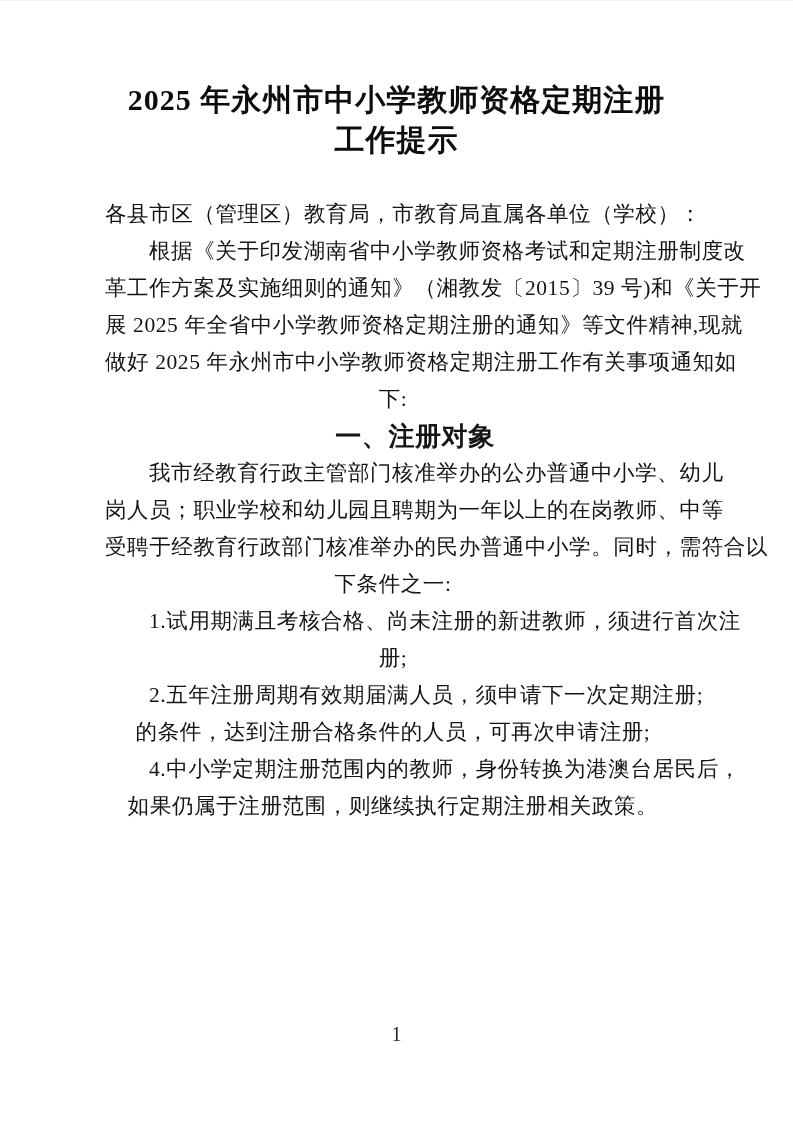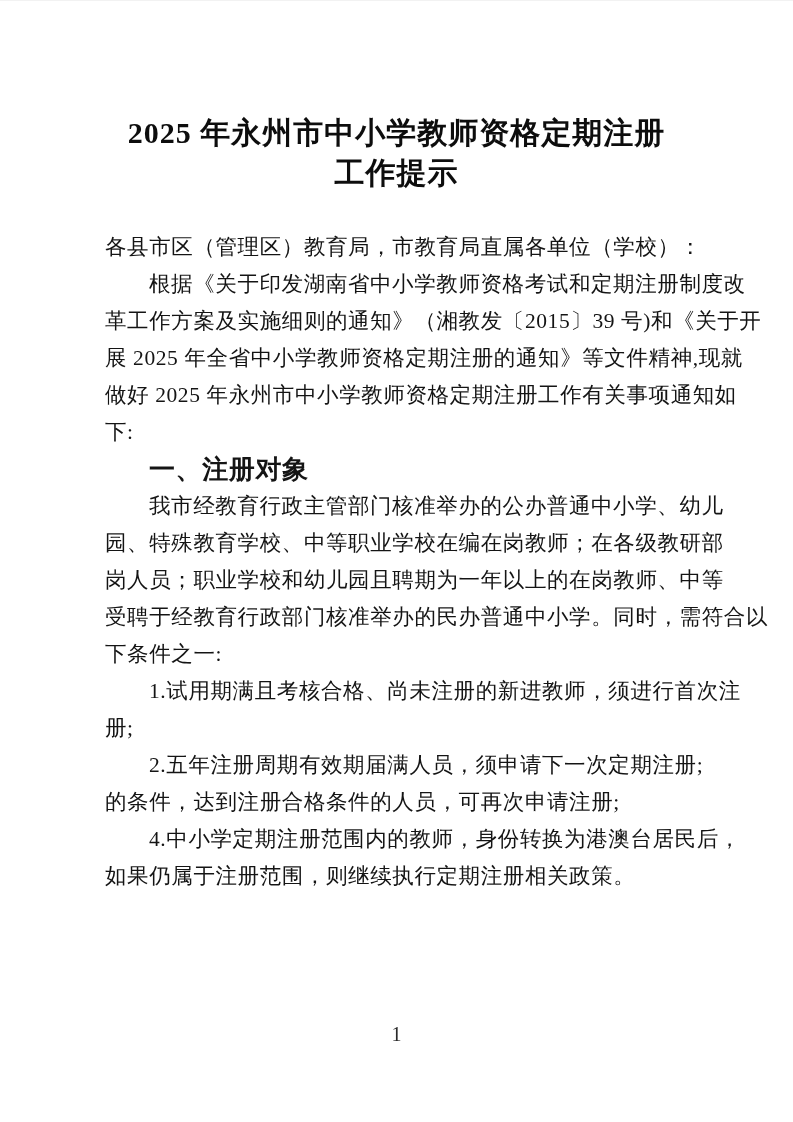--- a/index.html
+++ b/index.html
@@ -8,31 +8,32 @@
     width: 793px;
     height: 1122px;
     background: #ffffff;
     overflow: hidden;
     box-sizing: border-box;
     font-family: "Liberation Serif", "DejaVu Serif", serif;
     color: #141414;
     border-top: 1px solid #f2f2f2;
   }
   .title-block {
-    padding-top: 112px;
+    padding-top: 79px;
     text-align: center;
     font-weight: bold;
     font-size: 30px;
     line-height: 40px;
     letter-spacing: 1px;
     color: #0d0d0d;
   }
   .doc-body {
     padding: 36px 112px 0 105px;
     font-size: 21.5px;
+    text-align: center;
   }
   .line {
     height: 37px;
     line-height: 37px;
     letter-spacing: 0.6px;
     white-space: nowrap;
   }
   .indent { text-indent: 44px; }
   .heading {
     font-family: "Liberation Sans", "DejaVu Sans", sans-serif;
@@ -61,21 +62,20 @@
 
   <div class="doc-body">
     <div class="line">各县市区（管理区）教育局，市教育局直属各单位（学校）：</div>
     <div class="line indent">根据《关于印发湖南省中小学教师资格考试和定期注册制度改</div>
     <div class="line">革工作方案及实施细则的通知》（湘教发〔2015〕39 号)和《关于开</div>
     <div class="line">展 2025 年全省中小学教师资格定期注册的通知》等文件精神,现就</div>
     <div class="line">做好 2025 年永州市中小学教师资格定期注册工作有关事项通知如</div>
     <div class="line">下:</div>
     <div class="line indent heading">一、注册对象</div>
     <div class="line indent">我市经教育行政主管部门核准举办的公办普通中小学、幼儿</div>
-    <div class="line">园、特殊教育学校、中等职业学校在编在岗教师；在各级教研部</div>
     <div class="line">岗人员；职业学校和幼儿园且聘期为一年以上的在岗教师、中等</div>
     <div class="line">受聘于经教育行政部门核准举办的民办普通中小学。同时，需符合以</div>
     <div class="line">下条件之一:</div>
     <div class="line indent">1.试用期满且考核合格、尚未注册的新进教师，须进行首次注</div>
     <div class="line">册;</div>
     <div class="line indent">2.五年注册周期有效期届满人员，须申请下一次定期注册;</div>
     <div class="line">的条件，达到注册合格条件的人员，可再次申请注册;</div>
     <div class="line indent">4.中小学定期注册范围内的教师，身份转换为港澳台居民后，</div>
     <div class="line">如果仍属于注册范围，则继续执行定期注册相关政策。</div>
   </div>

